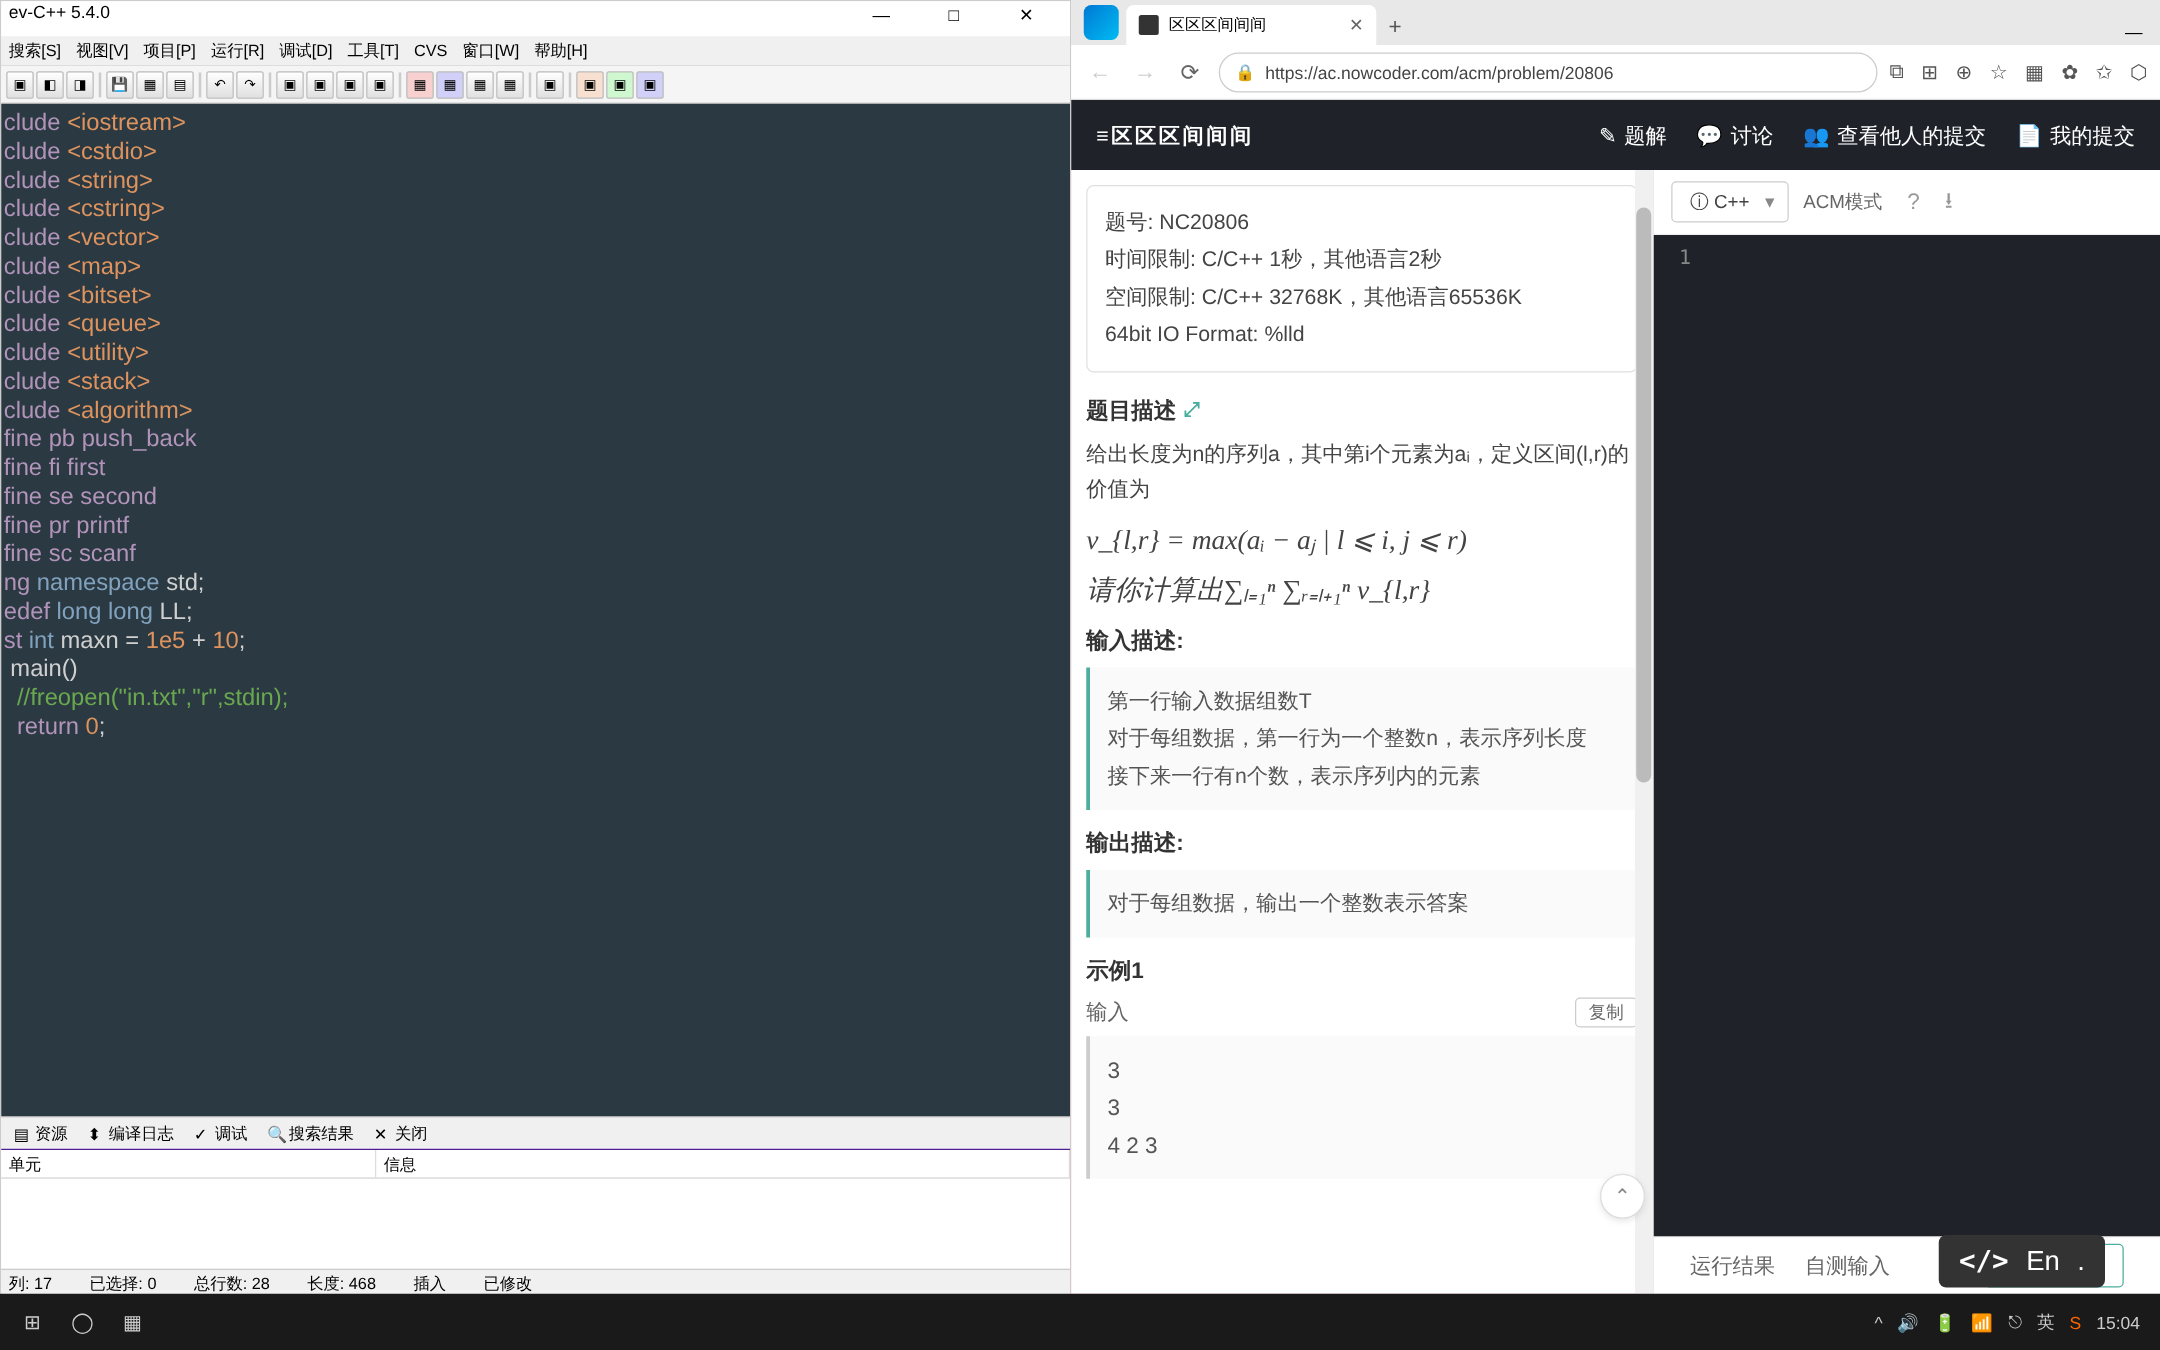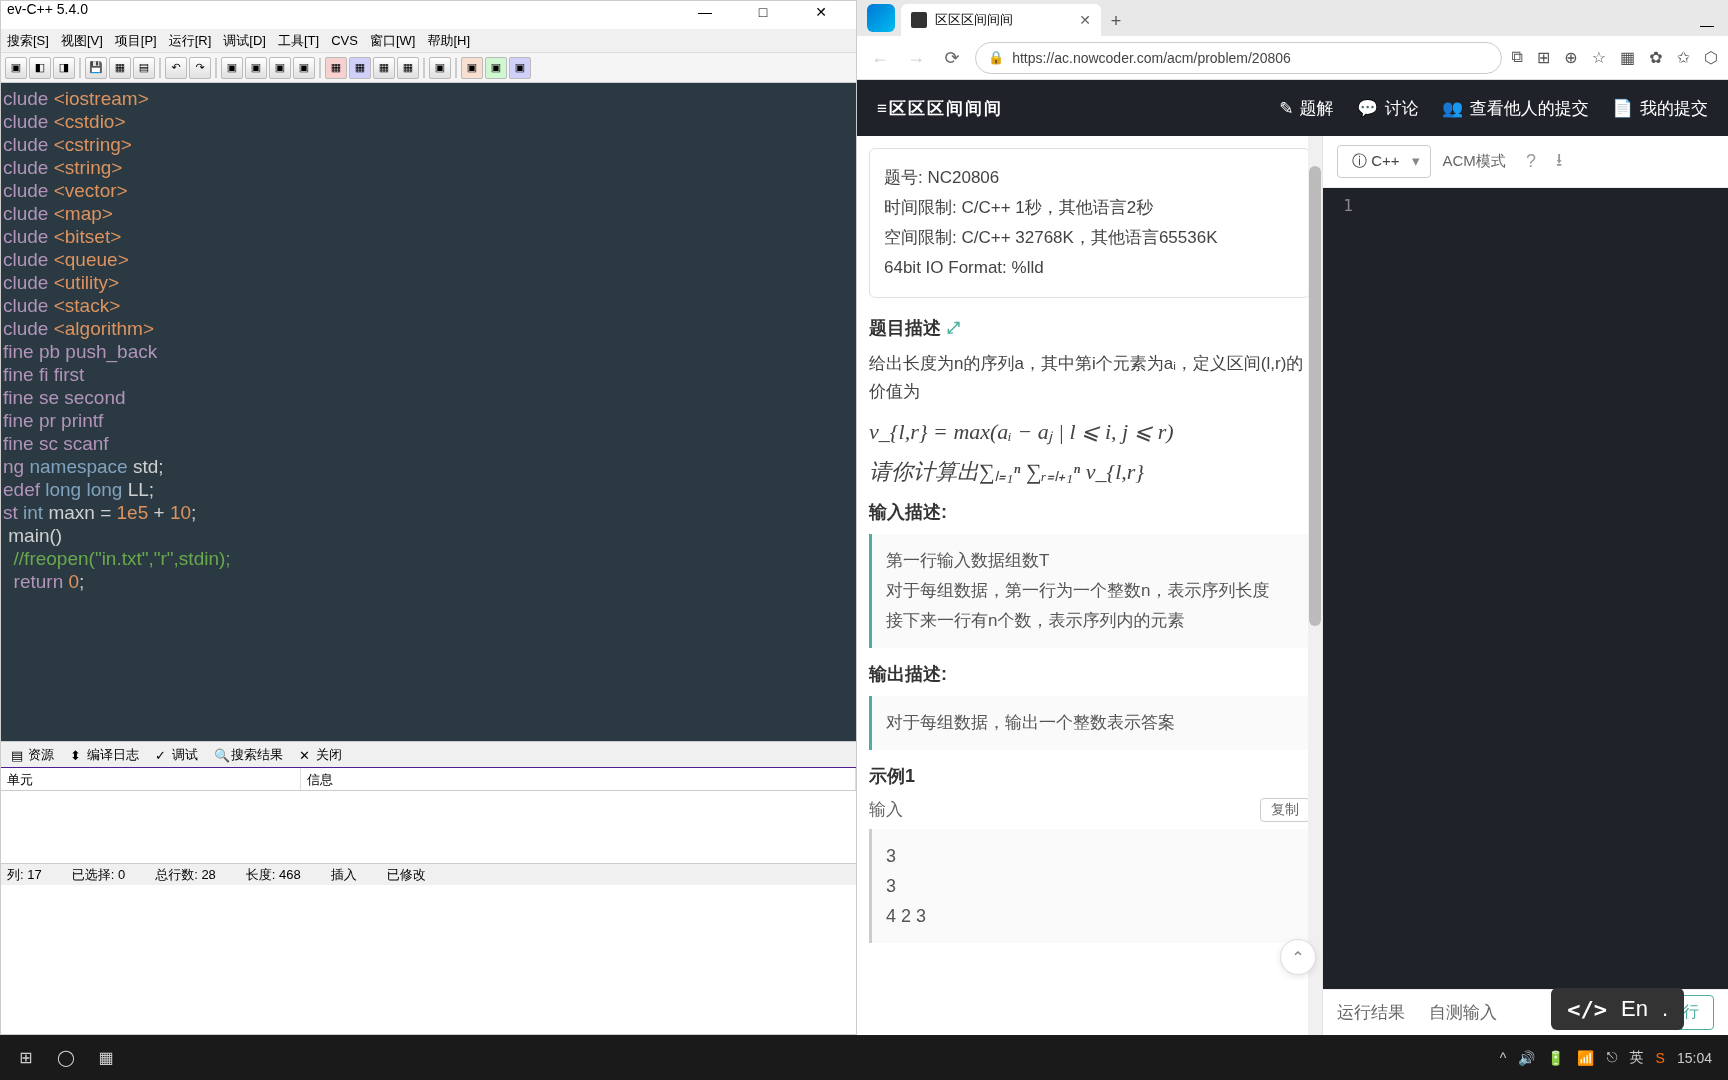--- a/index.html
+++ b/index.html
@@ -7,21 +7,21 @@
 .left-pane{position:absolute;left:0;top:0;width:857px;height:1035px;background:#fff;border:1px solid #ccc}
 .titlebar{height:28px;background:#fff;display:flex;align-items:flex-start;padding:0 6px;font-size:14px}
 .titlebar .title{flex:1}
 .winbtns{display:flex;gap:16px;margin-right:8px}
 .winbtn{width:42px;height:22px;display:flex;align-items:center;justify-content:center;font-size:14px;cursor:pointer}
 .menubar{height:24px;background:#f0f0f0;display:flex;gap:12px;padding:0 6px;font-size:13px;align-items:center;border-bottom:1px solid #ddd}
 .menubar span{cursor:pointer}
 .toolbar{height:30px;background:#f5f5f5;display:flex;align-items:center;gap:2px;padding:0 4px;border-bottom:1px solid #ccc}
 .tbtn{width:22px;height:22px;border:1px solid #bbb;background:linear-gradient(#fff,#e0e0e0);border-radius:2px;display:flex;align-items:center;justify-content:center;font-size:11px;cursor:pointer}
 .tsep{width:2px;height:20px;background:#ccc;margin:0 2px}
-.editor{height:658px;background:#2b3a42;color:#d0d0d0;font-family:Consolas,monospace;font-size:19px;line-height:23px;padding:4px 0 4px 0;overflow:hidden;position:relative}
+.editor{height:810px;background:#2b3a42;color:#d0d0d0;font-family:Consolas,monospace;font-size:19px;line-height:23px;padding:4px 0 4px 0;overflow:hidden;position:relative}
 .editor .line{white-space:pre;padding-left:2px}
 .kw{color:#b294bb}
 .str{color:#de935f}
 .num{color:#de935f}
 .type{color:#81a2be}
 .cmt{color:#6aa84f}
 .bottom-tabs{height:26px;background:#f0f0f0;border-top:1px solid #ccc;display:flex;align-items:center;gap:4px;padding:0 4px;font-size:13px}
 .btab{display:flex;align-items:center;gap:3px;padding:2px 6px;cursor:pointer}
 .btab .ico{width:14px;height:14px;display:inline-block}
 .grid-head{height:24px;background:#fff;display:flex;border-top:1px solid #4c1d95;border-bottom:1px solid #ccc;font-size:13px}
@@ -60,21 +60,21 @@
 .copy-btn{float:right;border:1px solid #ccc;border-radius:4px;padding:2px 10px;font-size:14px;color:#666;cursor:pointer;background:#fff}
 .sample-pre{border-left:3px solid #ccc;background:#fafafa;padding:12px 14px;font-family:Consolas,monospace;font-size:18px;line-height:30px;color:#555}
 .code-col{flex:1;background:#fff;border-left:1px solid #e5e5e5;display:flex;flex-direction:column}
 .code-top{height:52px;display:flex;align-items:center;gap:12px;padding:0 14px;border-bottom:1px solid #eee}
 .lang-sel{border:1px solid #ccc;border-radius:4px;padding:6px 30px 6px 14px;font-size:15px;color:#444;position:relative;cursor:pointer}
 .lang-sel::after{content:"▾";position:absolute;right:10px;color:#888}
 .acm{font-size:15px;color:#666}
 .ct-ico{color:#999;font-size:18px;margin-left:8px;cursor:pointer}
 .code-area{flex:1;background:#1f2329;position:relative}
 .code-gutter{position:absolute;left:0;top:0;width:50px;padding:8px 0;text-align:center;color:#888;font-family:Consolas,monospace;font-size:16px}
-.code-bottom{height:46px;display:flex;align-items:center;gap:24px;padding:0 14px;font-size:17px;color:#666;border-top:1px solid #eee}
+.code-bottom{height:46px;display:flex;align-items:center;gap:24px;padding:0 29px;font-size:17px;color:#666;border-top:1px solid #eee}
 .run-btn{border:1px solid #4caf9e;color:#4caf9e;border-radius:4px;padding:6px 14px;display:flex;align-items:center;gap:6px;cursor:pointer;font-size:16px}
 .float-up{position:absolute;right:6px;bottom:60px;width:36px;height:36px;border-radius:50%;background:#fff;border:1px solid #ddd;display:flex;align-items:center;justify-content:center;color:#888;font-size:16px;cursor:pointer;box-shadow:0 2px 6px rgba(0,0,0,.1)}
 .taskbar{position:absolute;left:0;bottom:0;width:1728px;height:45px;background:#1a1a1a;display:flex;align-items:center;padding:0 6px}
 .tb-item{width:40px;height:36px;display:flex;align-items:center;justify-content:center;color:#ccc;font-size:16px;cursor:pointer}
 .tb-right{margin-left:auto;display:flex;align-items:center;gap:12px;color:#ccc;font-size:14px;padding-right:10px}
 .ime-float{position:absolute;right:44px;bottom:50px;background:#333;color:#fff;border-radius:6px;padding:8px 16px;display:flex;align-items:center;gap:14px;font-size:22px}
 .ime-float .code-ico{font-family:monospace;font-weight:bold}
 .scrollbar-v{position:absolute;right:0;top:0;width:14px;height:100%;background:#f0f0f0}
 .scrollbar-thumb{position:absolute;right:1px;width:12px;background:#bbb;border-radius:6px}
 </style>
@@ -125,22 +125,22 @@
     <div class="tsep"></div>
     <div class="tbtn">▣</div>
     <div class="tsep"></div>
     <div class="tbtn" style="background:#f8e0d0">▣</div>
     <div class="tbtn" style="background:#d0f8d0">▣</div>
     <div class="tbtn" style="background:#d0d0f8">▣</div>
   </div>
   <div class="editor" id="editor">
       <div class="line"><span class="kw">clude </span><span class="str">&lt;iostream&gt;</span></div>
       <div class="line"><span class="kw">clude </span><span class="str">&lt;cstdio&gt;</span></div>
+      <div class="line"><span class="kw">clude </span><span class="str">&lt;string&gt;</span></div>
       <div class="line"><span class="kw">clude </span><span class="str">&lt;cstring&gt;</span></div>
-      <div class="line"><span class="kw">clude </span><span class="str">&lt;string&gt;</span></div>
       <div class="line"><span class="kw">clude </span><span class="str">&lt;vector&gt;</span></div>
       <div class="line"><span class="kw">clude </span><span class="str">&lt;map&gt;</span></div>
       <div class="line"><span class="kw">clude </span><span class="str">&lt;bitset&gt;</span></div>
       <div class="line"><span class="kw">clude </span><span class="str">&lt;queue&gt;</span></div>
       <div class="line"><span class="kw">clude </span><span class="str">&lt;utility&gt;</span></div>
       <div class="line"><span class="kw">clude </span><span class="str">&lt;stack&gt;</span></div>
       <div class="line"><span class="kw">clude </span><span class="str">&lt;algorithm&gt;</span></div>
       <div class="line"><span class="kw">fine pb push_back</span></div>
       <div class="line"><span class="kw">fine fi first</span></div>
       <div class="line"><span class="kw">fine se second</span></div>

